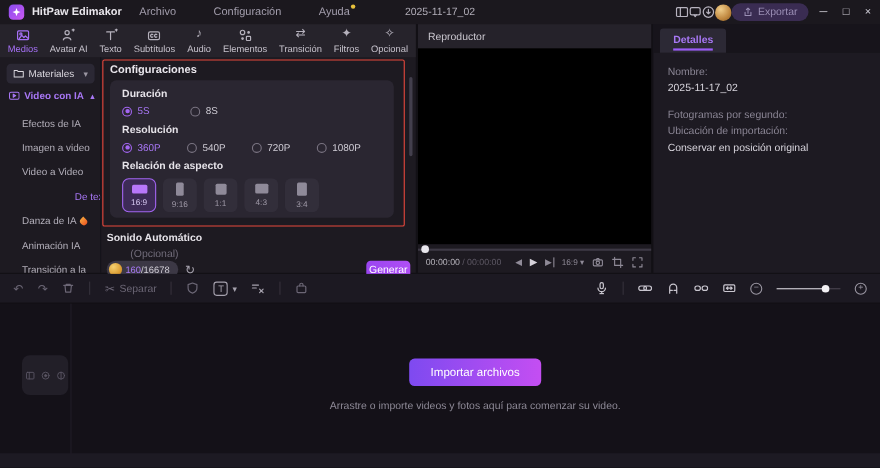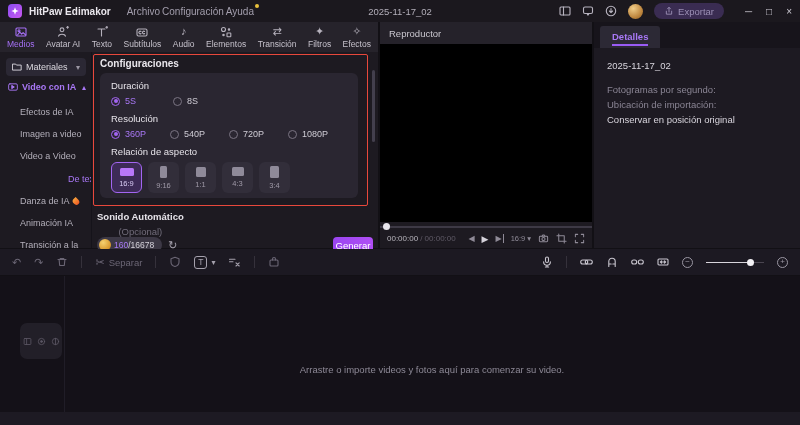--- a/index.html
+++ b/index.html
@@ -6,25 +6,25 @@
   html,body { width:800px; height:425px; overflow:hidden; background:#121015; }
   svg { display:block; }
   .ic { stroke:currentColor; fill:none; stroke-width:1.1; stroke-linecap:round; stroke-linejoin:round; }
 
   
   .titlebar { position:absolute; left:0; top:0; width:800px; height:22px; background:#1b181e;
               display:flex; align-items:center; padding:0 8px; color:#a39ead; font-size:10px; }
   .logo { width:14px; height:14px; border-radius:4px; background:linear-gradient(135deg,#8a4cf0,#c958f0);
           display:flex; align-items:center; justify-content:center; color:#fff; margin-right:7px; }
   .appname { color:#e9e6ec; font-weight:bold; font-size:10px; margin-right:16px; }
-  .menus { display:flex; gap:2px; }
+  .menus { display:flex; gap:34px; }
   .menu-item { cursor:default; position:relative; }
   .help-dot { position:absolute; right:-5px; top:-2px; width:4px; height:4px; border-radius:50%; background:#e8c13c; }
   .doc-title { position:absolute; left:50%; transform:translateX(-50%); color:#b2aeb9; font-size:9.5px; }
-  .tb-right { margin-left:auto; display:flex; align-items:center; gap:11px; color:#b7b3bf; }
+  .tb-right { margin-left:auto; display:flex; align-items:center; color:#b7b3bf; }
   .avatar { width:15px; height:15px; border-radius:50%; background:radial-gradient(circle at 35% 30%,#f0cd8a,#c08840 60%,#8a5c22); }
   .export-btn { height:16px; padding:0 10px; border-radius:8px; background:#3a2c52; color:#9b8fb5;
                 display:flex; align-items:center; gap:4px; font-size:9.5px; }
   .win { display:flex; gap:14px; color:#cfccd6; margin-left:10px; font-size:10px; }
 
   
   .left-col  { position:absolute; left:0;   top:22px; width:378px; height:226px; background:#1d1a21; }
   .player-col{ position:absolute; left:380px;top:22px; width:212px; height:226px; background:#1d1a21; }
   .details-col{position:absolute; left:594px;top:22px; width:206px; height:226px; background:#1d1a22; }
 
@@ -48,21 +48,21 @@
                display:flex; align-items:center; gap:3px; }
   .side-item.active { color:#a877f5;padding-left:48px; }
   .flame { width:6px; height:7px; background:linear-gradient(180deg,#f7a23c,#ef5a24); border-radius:50% 0 50% 50%;
            transform:rotate(-45deg); flex:0 0 auto; }
 
   
   .config { flex:1; position:relative; }
   .red-box { position:absolute; left:1px; top:2px; width:275px; height:152px; border:1.5px solid #e8483c; border-radius:2px; }
   .cfg-title { position:absolute; left:8px; top:6px; color:#e9e6ec; font-size:10px; font-weight:bold; }
   .cfg-card { position:absolute; left:8px; top:21px; width:258px; height:125px; background:#2a2631; border-radius:6px; padding:7px 11px; }
-  .cfg-label { color:#e6e3e9; font-size:9.5px; font-weight:normal; margin-bottom:5px; }
+  .cfg-label { color:#e6e3e9; font-size:9.5px; font-weight:bold; margin-bottom:5px; }
   .opt-row { display:flex; margin-bottom:7px; }
   .opt { width:62px; display:flex; align-items:center; gap:5px; font-size:9px; color:#cfccd5; }
   .radio { width:9px; height:9px; border-radius:50%; border:1px solid #7a7482; position:relative; flex:0 0 auto; }
   .opt.sel { color:#a877f5; }
   .opt.sel .radio { border-color:#a365f2; }
   .opt.sel .radio i { position:absolute; left:1.5px; top:1.5px; width:4px; height:4px; border-radius:50%; background:#a365f2; }
   .aspect-row { display:flex; gap:6px; }
   .a-btn { width:31px; height:31px; border-radius:6px; background:#322e3a; display:flex; flex-direction:column;
            align-items:center; justify-content:center; gap:3px; color:#a09aa8; font-size:7.5px; border:1px solid transparent; }
   .a-btn .shape { background:#8f8a99; border-radius:1.5px; }
@@ -241,21 +241,21 @@
     <div class="tab">
       <span class="t-ic">⇄</span>
       <span>Transición</span>
     </div>
     <div class="tab">
       <span class="t-ic">✦</span>
       <span>Filtros</span>
     </div>
     <div class="tab">
       <span class="t-ic">✧</span>
-      <span>Efectos</span>
+      <span>Opcional</span>
     </div>
   </div>
 
   <div class="left-body">
 
     <div class="sidebar">
       <div class="mat-btn">
         <svg class="ic" width="10" height="10" viewBox="0 0 12 12">
             <path d="M1 2.5h3.4l1 1.2H11v6H1z"></path>
           </svg>
@@ -417,20 +417,21 @@
   </div>
 </div>
 
 <div class="details-col">
   <div class="d-header">
     <div class="d-tab">
         <span>Detalles</span>
       </div>
   </div>
   <div class="d-body">
+    <div class="d-label">Nombre:</div>
     <div class="d-value">2025-11-17_02</div>
     <div class="d-label">Fotogramas por segundo:</div>
     <div class="d-label">Ubicación de importación:</div>
     <div class="d-value">Conservar en posición original</div>
   </div>
 </div>
 
 <div class="toolbar">
   <div class="tool-g">
     <span class="tbtn">↶</span>
@@ -524,15 +525,16 @@
           <circle cx="6" cy="6" r="1.3" fill="currentColor"></circle>
         </svg>
       </span>
     <span>
         <svg class="ic" width="9" height="9" viewBox="0 0 12 12">
           <circle cx="6" cy="6" r="4.2"></circle>
           <path d="M6 1.8v8.4"></path>
         </svg>
       </span>
   </div>
+  <div class="import-btn">Importar archivos</div>
   <div class="hint">Arrastre o importe videos y fotos aquí para comenzar su video.</div>
   <div class="h-scroll"></div>
 </div>
 
 </body></html>

